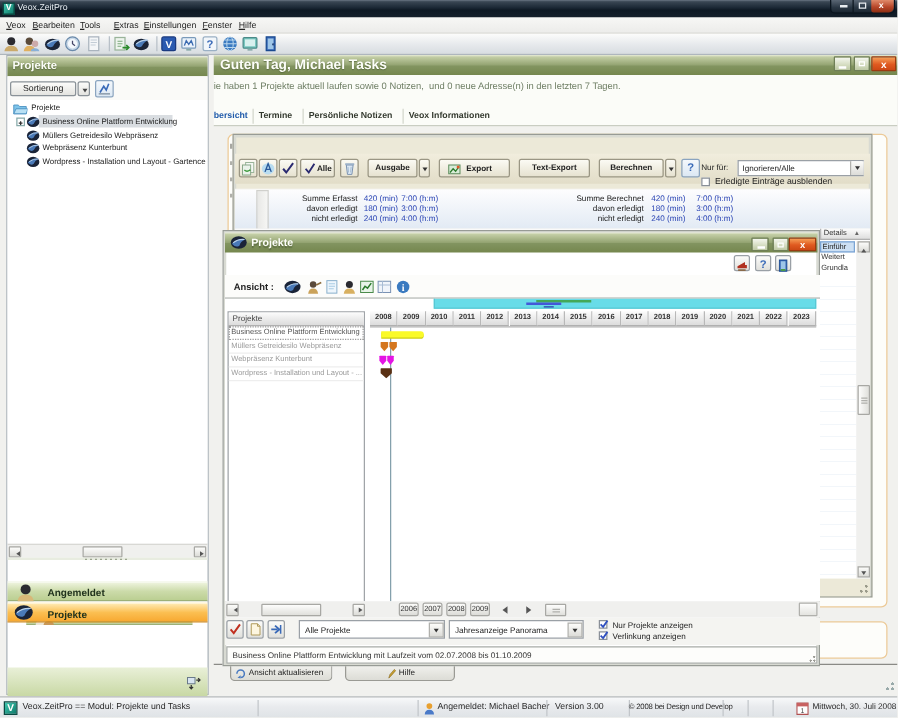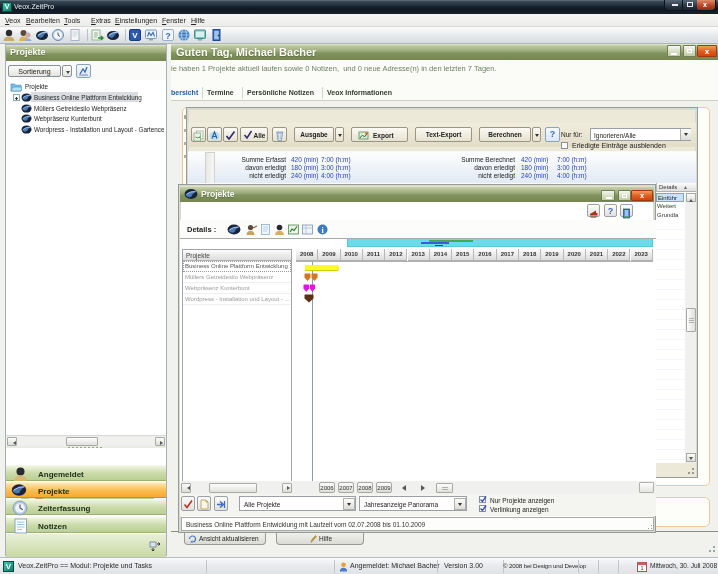--- a/index.html
+++ b/index.html
@@ -112,21 +112,21 @@
       <rect x="3" y="1.5" width="7" height="11" fill="#3a6ab8" stroke="#1a4a90"></rect>
       <rect x="4.2" y="2.8" width="4.6" height="8.5" fill="#9ec6e8"></rect>
       <circle cx="8.5" cy="7.5" r="0.9" fill="#2a4a80"></circle>
     </svg>
 </div>
 
 <div class="abs" id="mainbg" style="left:171px;top:44px;width:547px;height:513px;background:#f1f1ee;">
 </div>
 
 <div class="abs win-title-green" style="left:171px;top:44px;width:547px;height:16px;">
-  <div class="abs" style="left:5px;top:2px;color:#fdfef9;font-size:11px;font-weight:bold;text-shadow:0 1px 1px #5a6a40;">Guten Tag, Michael Bacher</div>
+  <div class="abs" style="left:5px;top:2px;color:#fdfef9;font-size:11px;font-weight:bold;text-shadow:0 1px 1px #5a6a40;">Guten Tag, Michael Tasks</div>
 
   <div class="abs" style="left:496px;top:1px;width:14px;height:12px;background:linear-gradient(180deg,#f5f7ef,#d4dcc0 60%,#bec9a4);border:1px solid #6f7f57;border-radius:1px;">
       <div class="abs" style="left:3px;top:7px;width:6px;height:2px;background:#fff;"></div>
     </div>
   <div class="abs" style="left:512px;top:1px;width:13px;height:12px;background:linear-gradient(180deg,#f5f7ef,#d4dcc0 60%,#bec9a4);border:1px solid #6f7f57;border-radius:1px;">
       <div class="abs" style="left:3px;top:3px;width:5px;height:4px;border:1px solid #fff;"></div>
     </div>
   <div class="abs" style="left:526px;top:1px;width:20px;height:12px;background:linear-gradient(180deg,#f59e56,#e05a20 55%,#cc4814);border:1px solid #9c3a10;border-radius:1px;color:#fff;font-size:8px;font-weight:bold;text-align:center;line-height:11px;">x</div>
 </div>
 
@@ -320,21 +320,21 @@
         <path d="M2.5 9 h6" stroke="#8a6a4a" stroke-width="1.4"></path>
       </svg></div>
   <div class="abs" style="left:425px;top:19px;width:13px;height:13px;background:linear-gradient(180deg,#fcfcfa,#e0e0dc);border:1px solid #9aa0a6;border-radius:2px;font-size:9px;font-weight:bold;color:#3a6ab8;text-align:center;line-height:12px;">?</div>
   <div class="abs" style="left:441px;top:19px;width:13px;height:13px;background:linear-gradient(180deg,#fcfcfa,#e0e0dc);border:1px solid #9aa0a6;border-radius:2px;"><svg width="11" height="11">
         <rect x="2.5" y="1" width="6" height="9" fill="#3a6ab8" stroke="#1a4a90" stroke-width="0.7"></rect>
         <rect x="3.6" y="2" width="3.8" height="7" fill="#9ec6e8"></rect>
         <path d="M3.6 9 l3.8 0" stroke="#4a9a4a" stroke-width="1.6"></path>
       </svg></div>
 
   <div class="abs" style="left:1px;top:35px;width:476px;height:19px;background:#fcfcfa;border-bottom:1px solid #a8aca8;">
-    <span class="abs" style="left:7px;top:5px;font-size:7.5px;font-weight:bold;color:#222;">Details :</span>
+    <span class="abs" style="left:7px;top:5px;font-size:7.5px;font-weight:bold;color:#222;">Ansicht :</span>
     <svg class="abs" style="left:47px;top:3px" width="14" height="13">
         <ellipse cx="7" cy="6.5" rx="6.4" ry="5" fill="#1a2438"></ellipse>
         <path d="M1.5 7.5 Q5.5 3 12.5 3.9 Q8.5 5.5 7.5 9 Q4.5 11 1.5 7.5Z" fill="#4a7ab8"></path>
         <path d="M2.5 6.8 Q6.5 3.5 11.5 4.1" stroke="#b8d0e8" stroke-width="0.9" fill="none"></path>
       </svg>
     <svg class="abs" style="left:65px;top:3px" width="13" height="13">
         <circle cx="5.5" cy="4.5" r="2.6" fill="#5a4a3a"></circle>
         <path d="M1.5 12 Q2 7.8 5.5 7.8 Q9 7.8 9.5 12 Z" fill="#caa25a"></path>
         <path d="M8 5 l4 -2" stroke="#8a6a3a" stroke-width="1.2"></path>
       </svg>
@@ -575,35 +575,20 @@
       <span class="abs" style="left:32px;top:4px;font-size:8px;font-weight:bold;color:#20321c;">Angemeldet</span>
     </div>
     <div class="abs" style="left:0;top:34px;width:160px;height:16px;background:linear-gradient(180deg,#ffe9b0,#fbbf52 50%,#f7a932);border-top:1px solid #fff2cc;border-bottom:1px solid #d08a20;">
       <svg class="abs" style="left:5px;top:0px" width="18" height="16">
           <ellipse cx="8" cy="7" rx="7.2" ry="5.8" fill="#1a2438"></ellipse>
           <path d="M1.5 8 Q6.5 2.5 14.5 3.6 Q10 5.5 8.5 9.5 Q5 12 1.5 8Z" fill="#4a7ab8"></path>
           <path d="M2.5 7.2 Q7.5 3.2 13.5 3.8" stroke="#b8d0e8" stroke-width="1" fill="none"></path>
         </svg>
       <span class="abs" style="left:32px;top:4px;font-size:8px;font-weight:bold;color:#20321c;">Projekte</span>
     </div>
-    <div class="abs" style="left:0;top:51px;width:160px;height:16px;background:linear-gradient(180deg,#eef4de,#ccdbaa 50%,#bbcf92);border-top:1px solid #f4f8ea;border-bottom:1px solid #9cb078;">
-      <svg class="abs" style="left:6px;top:0px" width="17" height="16">
-          <circle cx="8" cy="8" r="7" fill="#b4c8dc" stroke="#7a92aa" stroke-width="0.8"></circle>
-          <circle cx="8" cy="8" r="4.8" fill="#eef4fa"></circle>
-          <path d="M8 4.5 L8 8 L10.8 9.8" stroke="#456" stroke-width="1.1" fill="none"></path>
-        </svg>
-      <span class="abs" style="left:32px;top:4px;font-size:8px;font-weight:bold;color:#20321c;">Zeiterfassung</span>
-    </div>
-    <div class="abs" style="left:0;top:69px;width:160px;height:16px;background:linear-gradient(180deg,#eef4de,#ccdbaa 50%,#bbcf92);border-top:1px solid #f4f8ea;border-bottom:1px solid #9cb078;">
-      <svg class="abs" style="left:7px;top:0px" width="16" height="16">
-          <rect x="2" y="1" width="11.5" height="14" fill="#fdfdfd" stroke="#8aa4be"></rect>
-          <path d="M4 4h7.5M4 6.5h7.5M4 9h7.5M4 11.5h5" stroke="#a8c4dc" stroke-width="1"></path>
-        </svg>
-      <span class="abs" style="left:32px;top:4px;font-size:8px;font-weight:bold;color:#20321c;">Notizen</span>
-    </div>
     <div class="abs" style="left:0;top:86px;width:160px;height:23px;background:linear-gradient(180deg,#e9f0d8,#c8d8a4);">
       <svg class="abs" style="left:143px;top:6px" width="12" height="12">
           <rect x="1" y="2" width="6" height="5" fill="#d8e4f0" stroke="#6a7a8a" stroke-width="0.8"></rect>
           <path d="M8 4 l3 0 M9.5 2.5 l1.5 1.5 l-1.5 1.5" stroke="#333" stroke-width="1" fill="none"></path>
           <path d="M4 8 l0 3 M2.5 9.5 l1.5 1.5 l1.5 -1.5" stroke="#333" stroke-width="1" fill="none"></path>
         </svg>
     </div>
   </div>
 </div>
 

